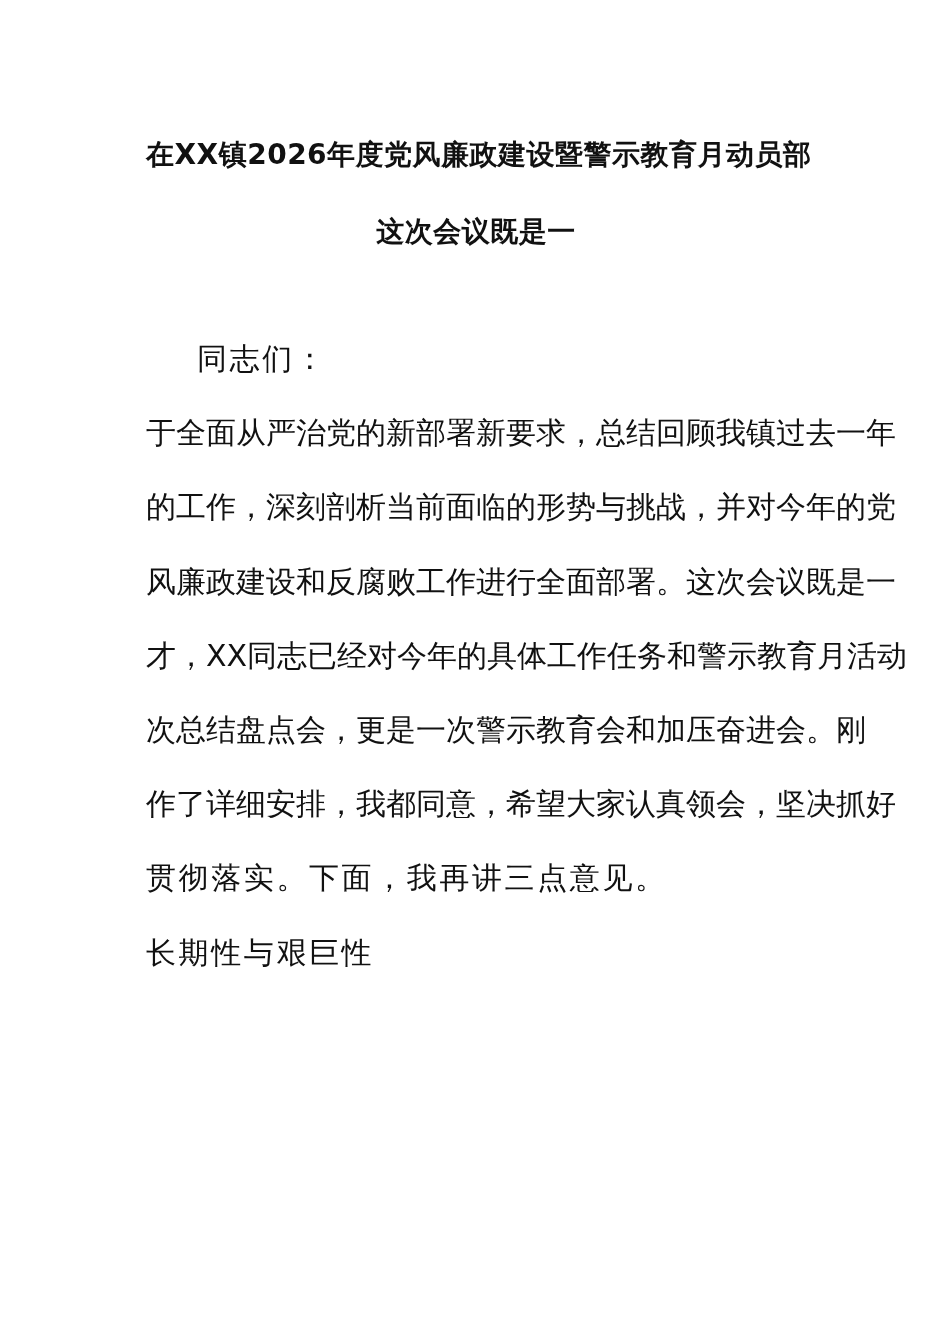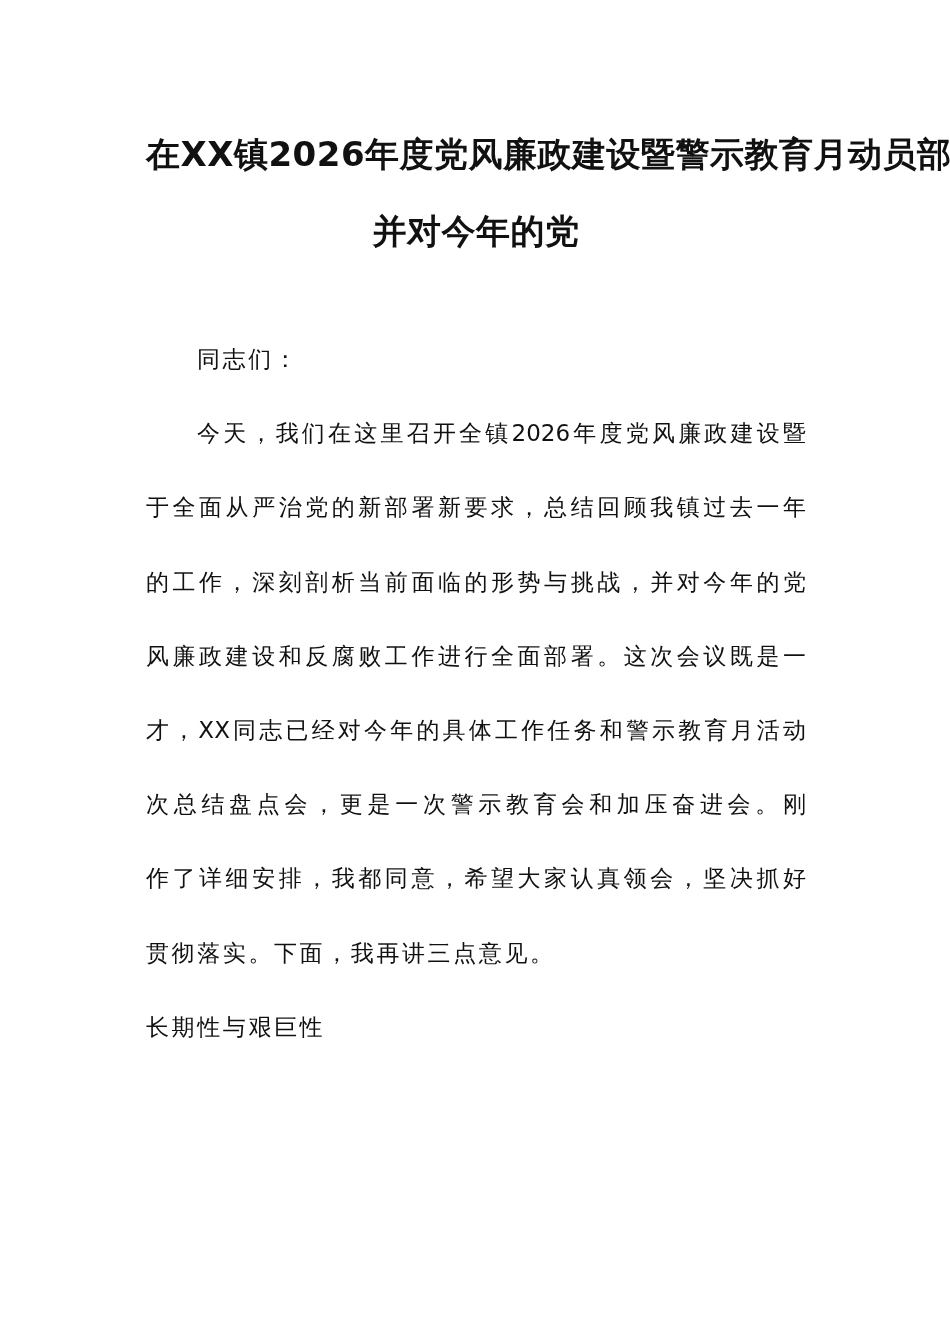--- a/index.html
+++ b/index.html
@@ -1,41 +1,40 @@
 <!DOCTYPE html>
 <html><head>
 <meta charset="utf-8">
 <style>
   html, body { margin: 0; padding: 0; background: #ffffff; }
   body { width: 950px; height: 1344px; position: relative; overflow: hidden;
          font-family: "DejaVu Sans", "Liberation Sans", sans-serif; color: #111111; }
   .page { position: absolute; left: 0; top: 0; width: 950px; height: 1344px; background: #ffffff; }
   .title { position: absolute; left: 146px; width: 660px; top: 116px; text-align: center;
-           font-size: 34px; font-weight: bold; line-height: 77px; letter-spacing: 0.5px; margin: 0; }
+           font-size: 28px; font-weight: bold; line-height: 77px; letter-spacing: 0.5px; margin: 0; }
   .title span { display: block; white-space: nowrap; }
   .body { position: absolute; left: 146px; width: 660px; top: 322px; margin: 0; }
-  .line { display: block; font-size: 23px; line-height: 74.2px; height: 74.2px; white-space: nowrap;
+  .line { display: block; font-size: 30px; line-height: 74.2px; height: 74.2px; white-space: nowrap;
           letter-spacing: 2.6px; }
   .indent { padding-left: 51px; }
   .justify { text-align: justify; text-align-last: justify; letter-spacing: 0; }
 </style>
 </head>
 <body>
 
 <div class="page">
   <h1 class="title">
     <span>在XX镇2026年度党风廉政建设暨警示教育月动员部</span>
-    <span>并对今年的党</span>
+    <span>这次会议既是一</span>
   </h1>
 
   <div class="body">
     <span class="line indent">同志们：</span>
 
     <div>
-      <span class="line indent justify">今天，我们在这里召开全镇2026年度党风廉政建设暨</span>
       <span class="line justify">于全面从严治党的新部署新要求，总结回顾我镇过去一年</span>
       <span class="line justify">的工作，深刻剖析当前面临的形势与挑战，并对今年的党</span>
       <span class="line justify">风廉政建设和反腐败工作进行全面部署。这次会议既是一</span>
       <span class="line justify">才，XX同志已经对今年的具体工作任务和警示教育月活动</span>
       <span class="line justify">次总结盘点会，更是一次警示教育会和加压奋进会。刚</span>
       <span class="line justify">作了详细安排，我都同意，希望大家认真领会，坚决抓好</span>
       <span class="line">贯彻落实。下面，我再讲三点意见。</span>
     </div>
 
     <div>

